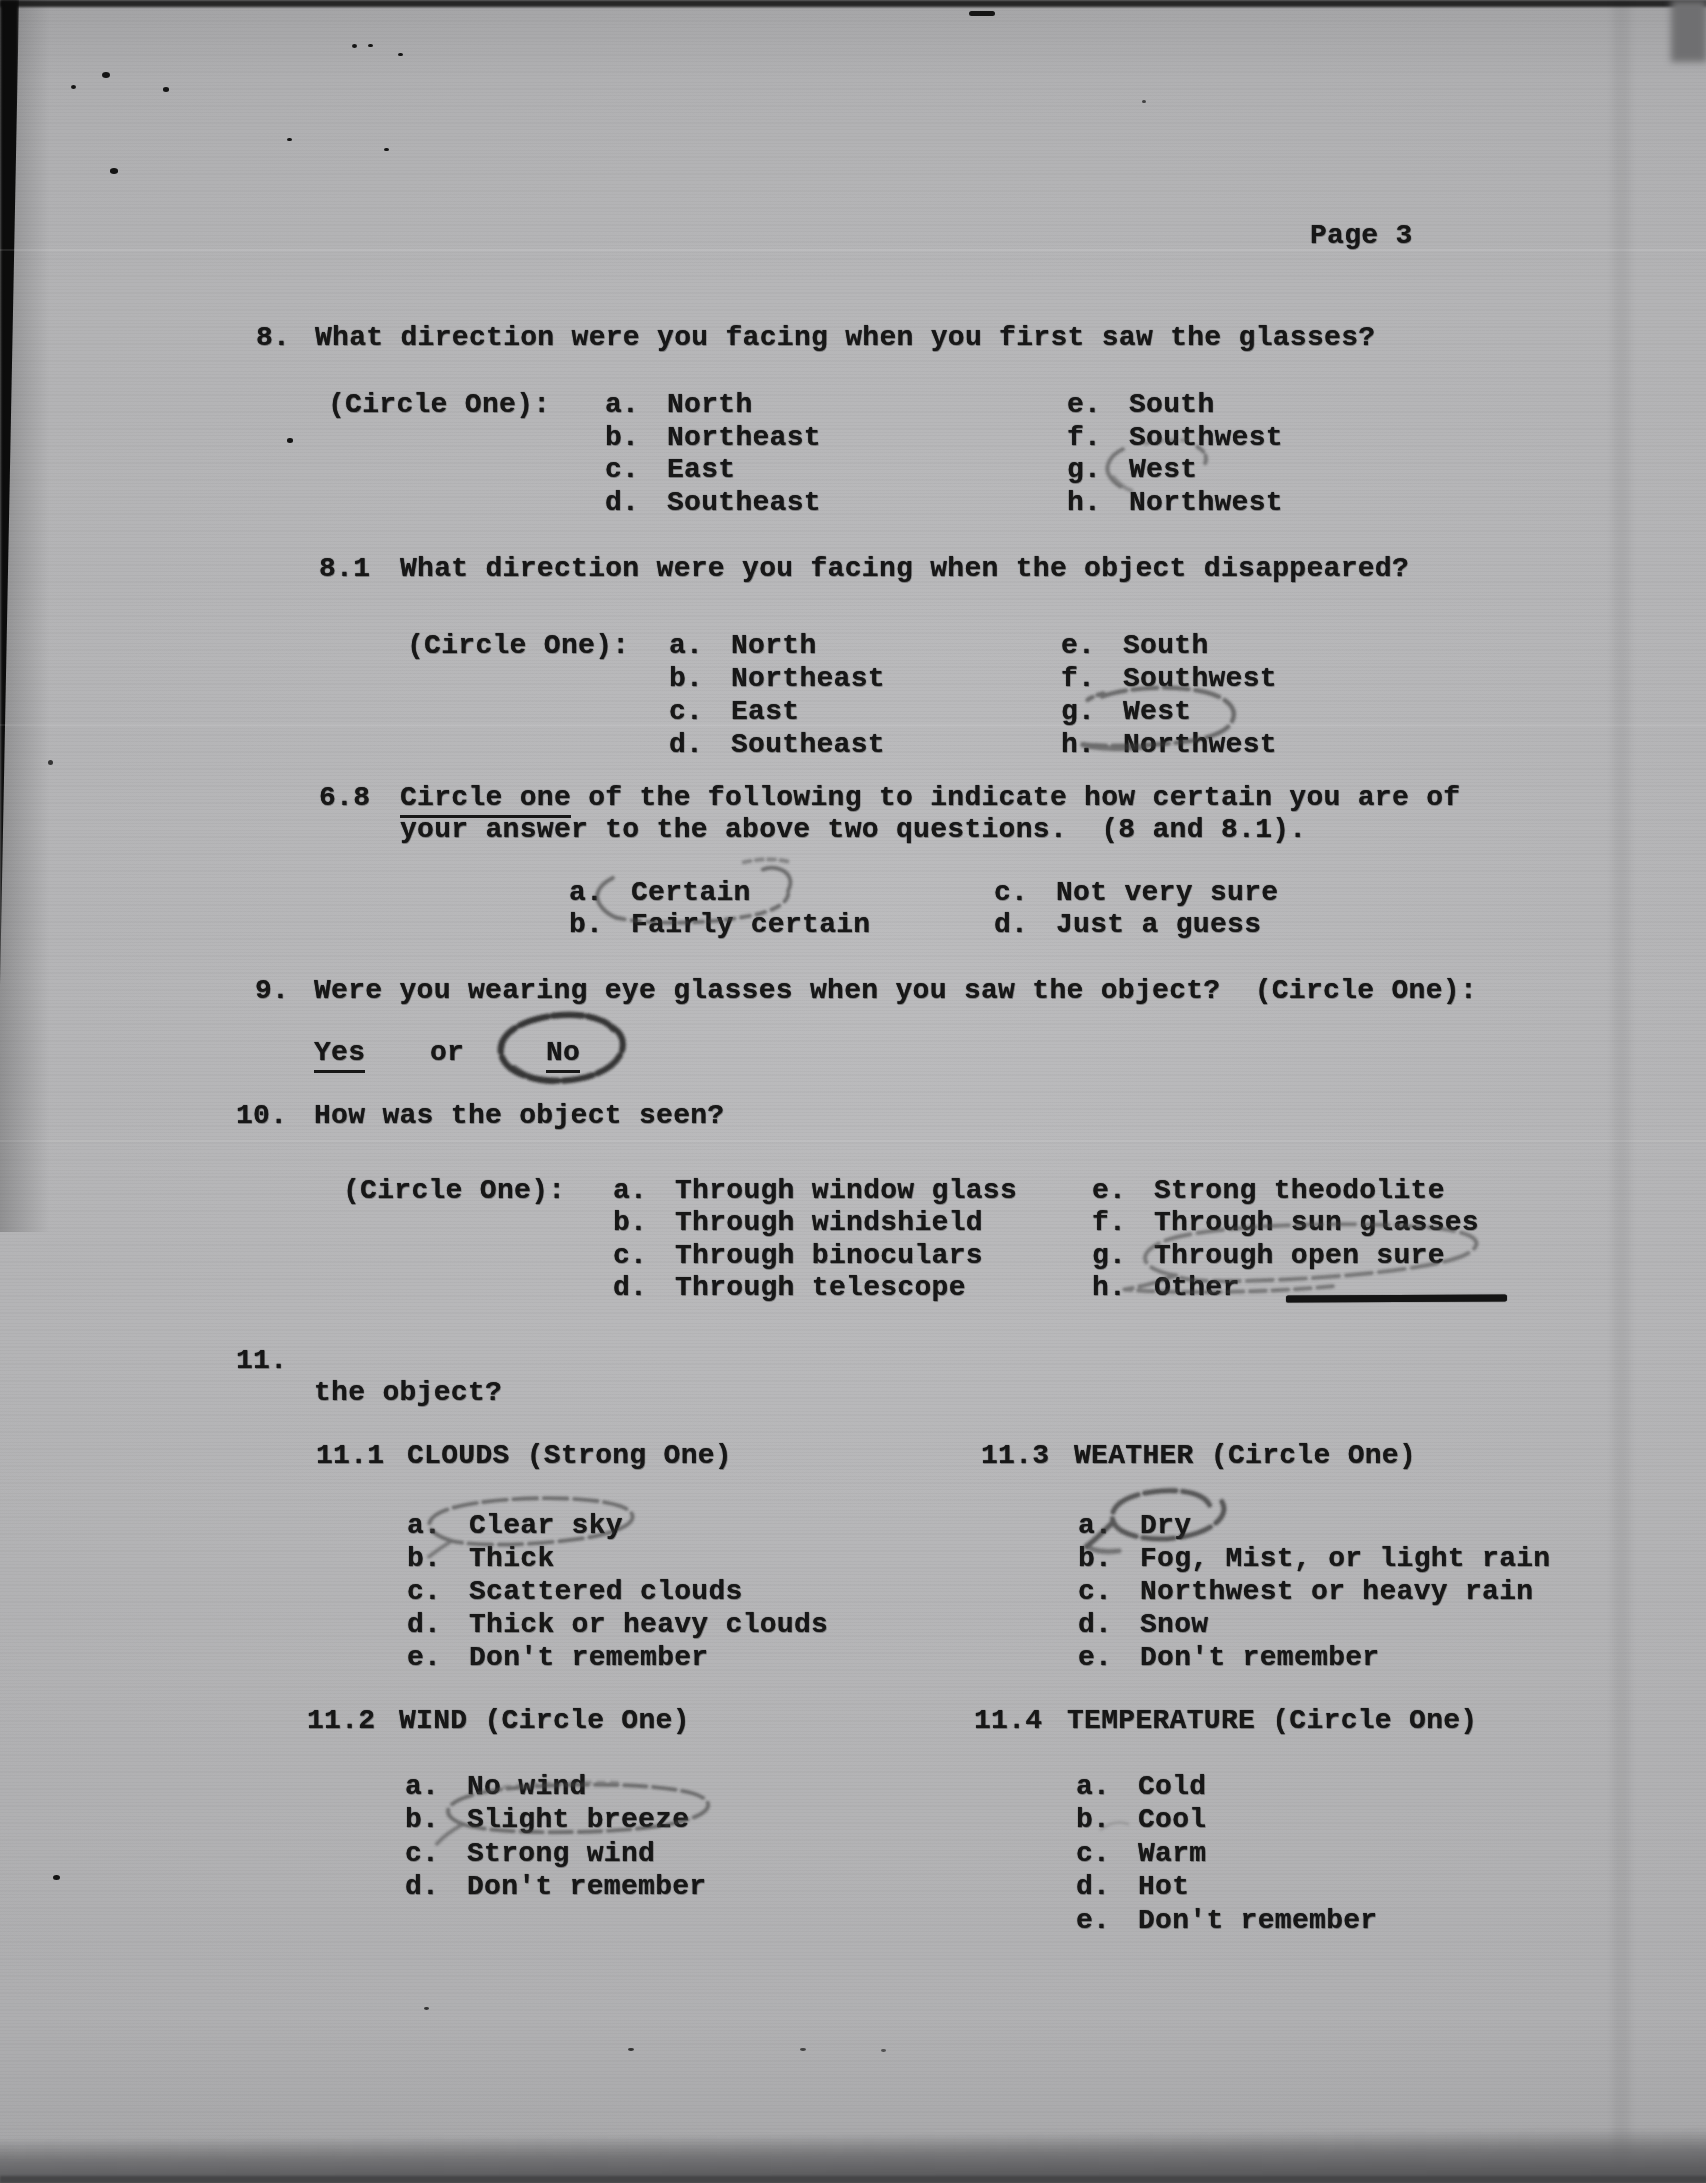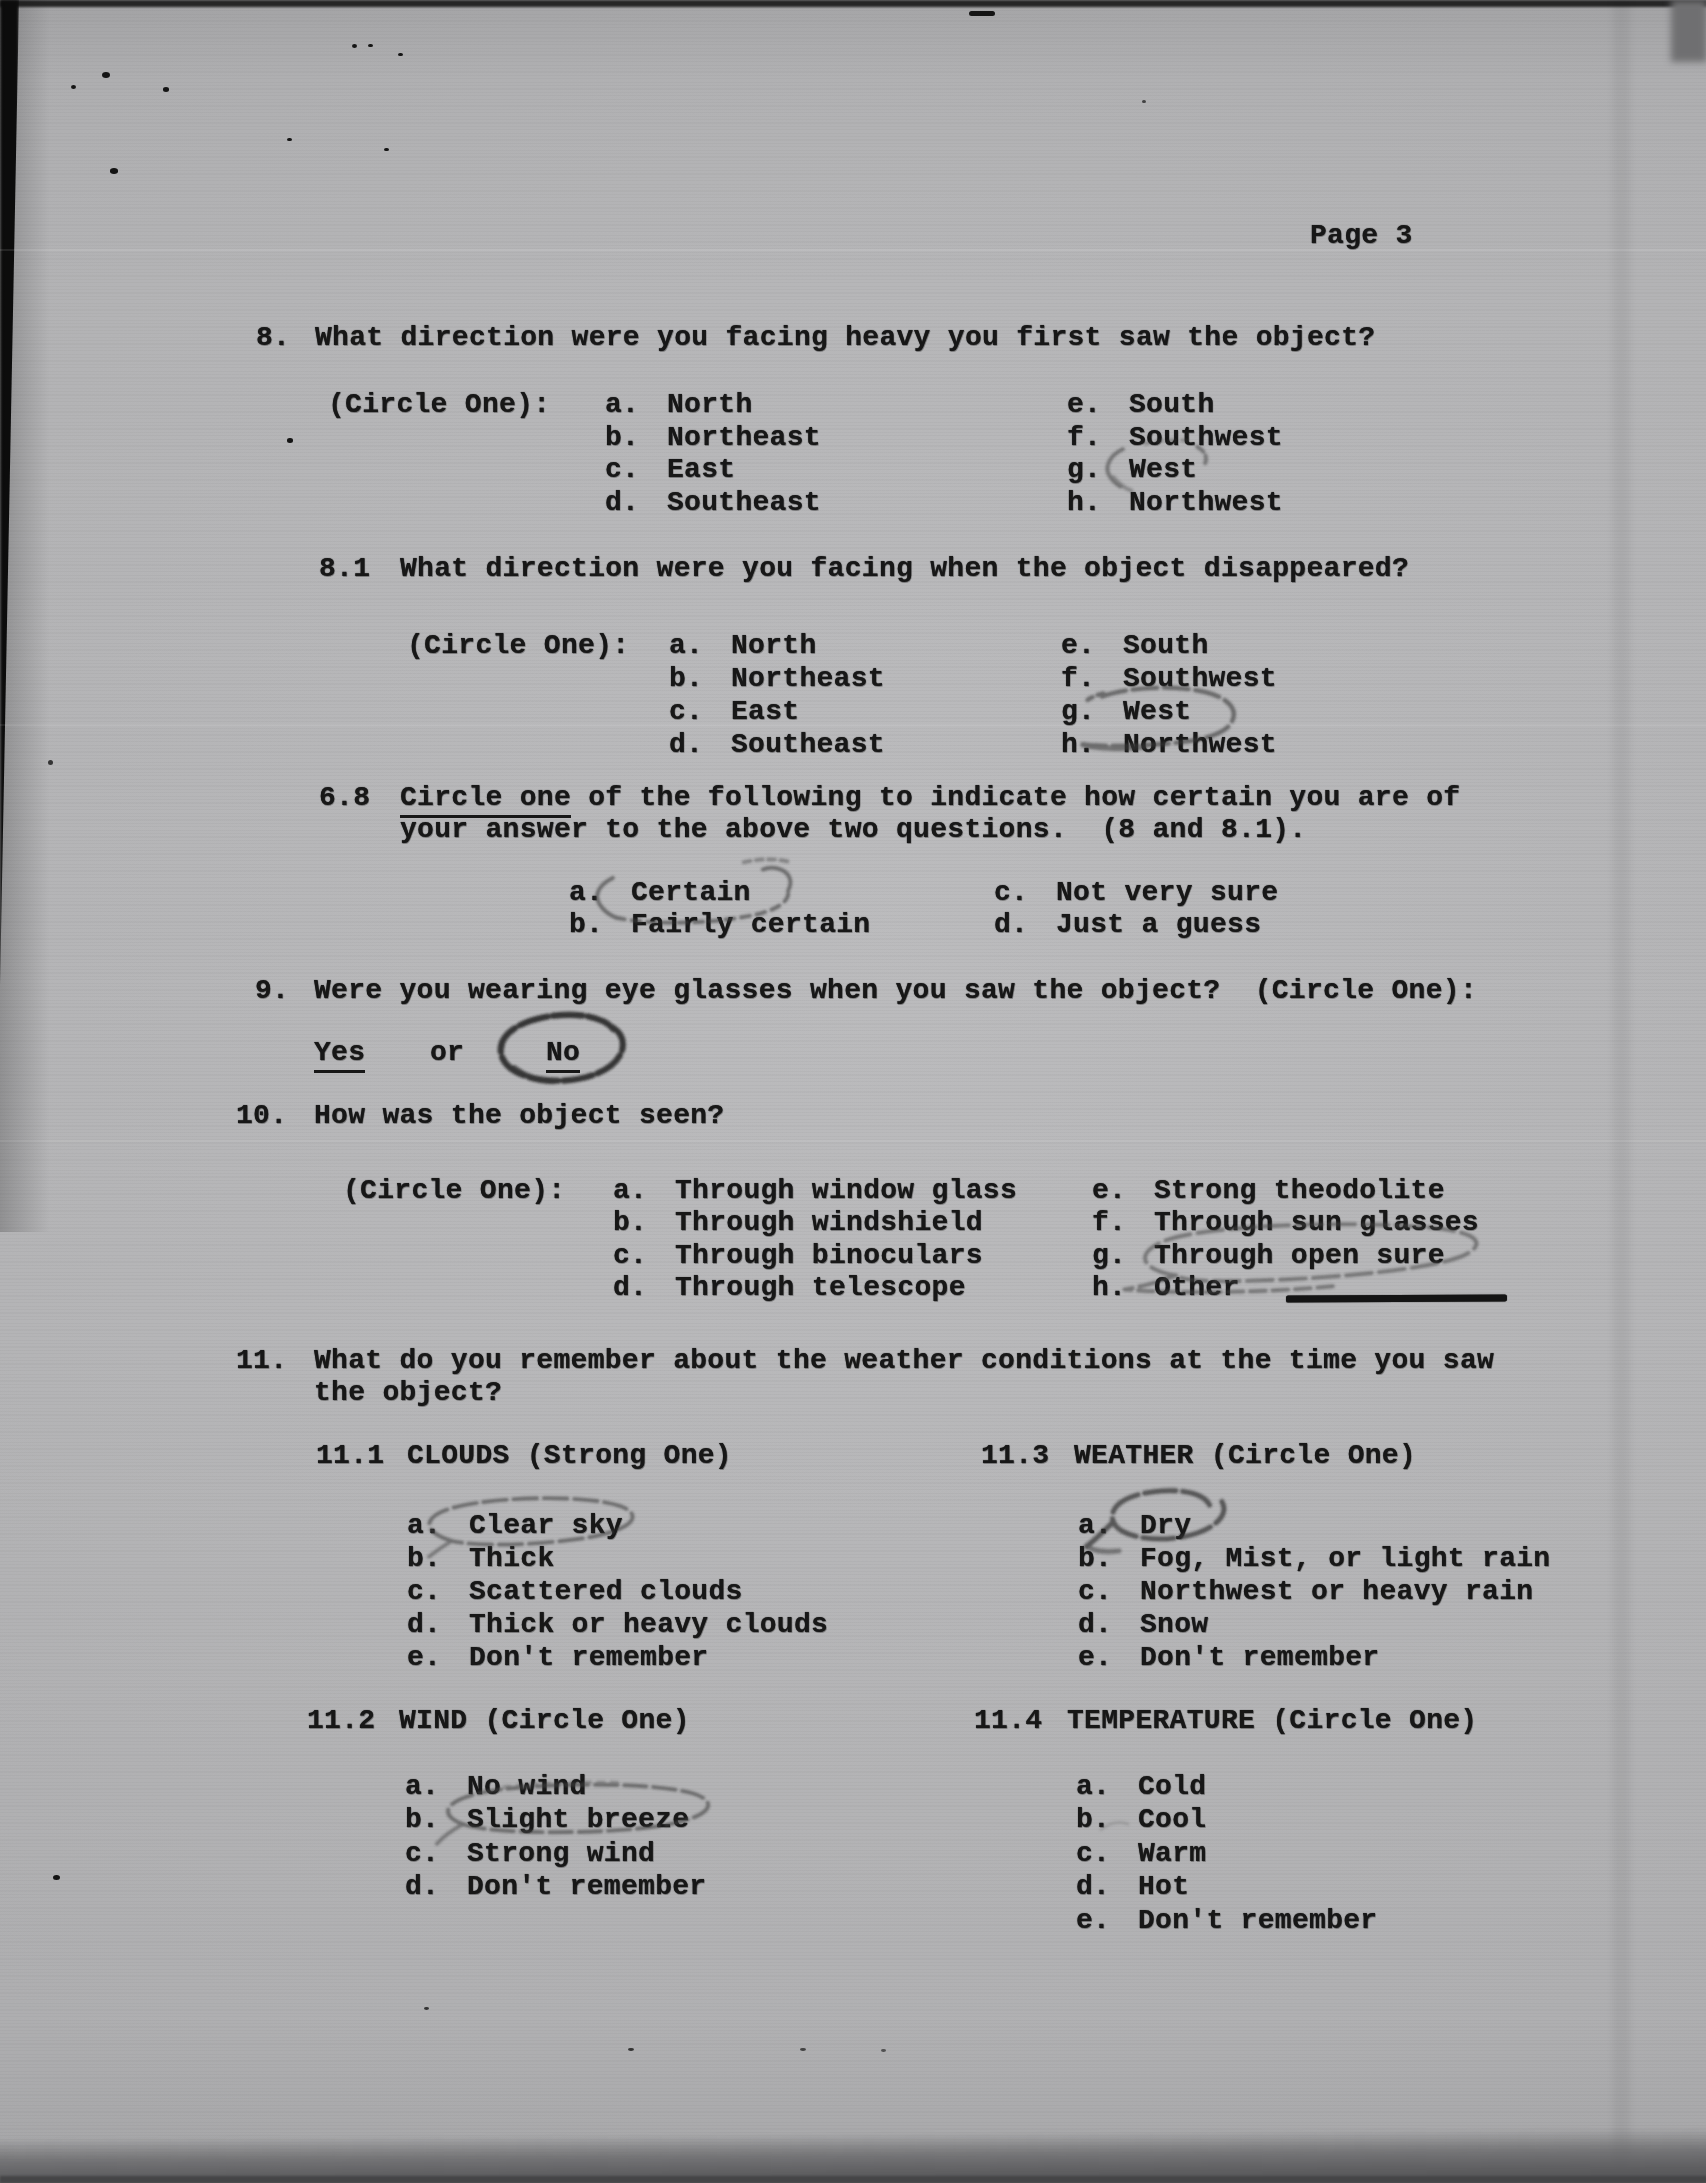--- a/index.html
+++ b/index.html
@@ -66,21 +66,21 @@
   <div class="speck" style="left:53px;top:1875px;width:6.7px;height:5px"></div>
   <div class="speck" style="left:1142px;top:100px;width:3.9px;height:3.4px;opacity:.7"></div>
   <div class="speck" style="left:424px;top:2007px;width:5px;height:2.8px;opacity:.8"></div>
   <div class="speck" style="left:628px;top:2048px;width:5.6px;height:2.8px;opacity:.8"></div>
   <div class="speck" style="left:800px;top:2048px;width:5.6px;height:2.8px;opacity:.7"></div>
   <div class="speck" style="left:881px;top:2049px;width:4.5px;height:2.8px;opacity:.6"></div>
 
   <div class="txt" style="left:1310px;top:220px">Page 3</div>
 
   <div class="txt" style="left:256px;top:322px">8.</div>
-  <div class="txt" style="left:315px;top:322px">What direction were you facing heavy you first saw the object?</div>
+  <div class="txt" style="left:315px;top:322px">What direction were you facing when you first saw the glasses?</div>
   <div class="txt" style="left:328px;top:389px">(Circle One):</div>
   <div class="txt" style="left:605px;top:389px"><span class="ol">a.</span><span>North</span></div>
   <div class="txt" style="left:605px;top:422px"><span class="ol">b.</span><span>Northeast</span></div>
   <div class="txt" style="left:605px;top:454px"><span class="ol">c.</span><span>East</span></div>
   <div class="txt" style="left:605px;top:487px"><span class="ol">d.</span><span>Southeast</span></div>
   <div class="txt" style="left:1067px;top:389px"><span class="ol">e.</span><span>South</span></div>
   <div class="txt" style="left:1067px;top:422px"><span class="ol">f.</span><span>Southwest</span></div>
   <div class="txt" style="left:1067px;top:454px"><span class="ol">g.</span><span>West</span></div>
   <div class="txt" style="left:1067px;top:487px"><span class="ol">h.</span><span>Northwest</span></div>
 
@@ -117,21 +117,20 @@
   <div class="txt" style="left:613px;top:1207px"><span class="ol">b.</span><span>Through windshield</span></div>
   <div class="txt" style="left:613px;top:1240px"><span class="ol">c.</span><span>Through binoculars</span></div>
   <div class="txt" style="left:613px;top:1272px"><span class="ol">d.</span><span>Through telescope</span></div>
   <div class="txt" style="left:1092px;top:1175px"><span class="ol">e.</span><span>Strong theodolite</span></div>
   <div class="txt" style="left:1092px;top:1207px"><span class="ol">f.</span><span>Through sun glasses</span></div>
   <div class="txt" style="left:1092px;top:1240px"><span class="ol">g.</span><span>Through open sure</span></div>
   <div class="txt" style="left:1092px;top:1272px"><span class="ol">h.</span><span>Other</span></div>
   <div class="blank-line" style="left:1286px;top:1295px;width:221px;height:6.7px;transform:rotate(-0.3deg)"></div>
 
   <div class="txt" style="left:236px;top:1345px">11.</div>
-  <div class="txt" style="left:314px;top:1345px">What do you remember about the weather conditions at the time you saw</div>
   <div class="txt" style="left:314px;top:1377px">the object?</div>
 
   <div class="txt" style="left:316px;top:1440px">11.1</div>
   <div class="txt" style="left:407px;top:1440px">CLOUDS (Strong One)</div>
   <div class="txt" style="left:981px;top:1440px">11.3</div>
   <div class="txt" style="left:1074px;top:1440px">WEATHER (Circle One)</div>
 
   <div class="txt" style="left:407px;top:1510px"><span class="ol">a.</span><span>Clear sky</span></div>
   <div class="txt" style="left:407px;top:1543px"><span class="ol">b.</span><span>Thick</span></div>
   <div class="txt" style="left:407px;top:1576px"><span class="ol">c.</span><span>Scattered clouds</span></div>

